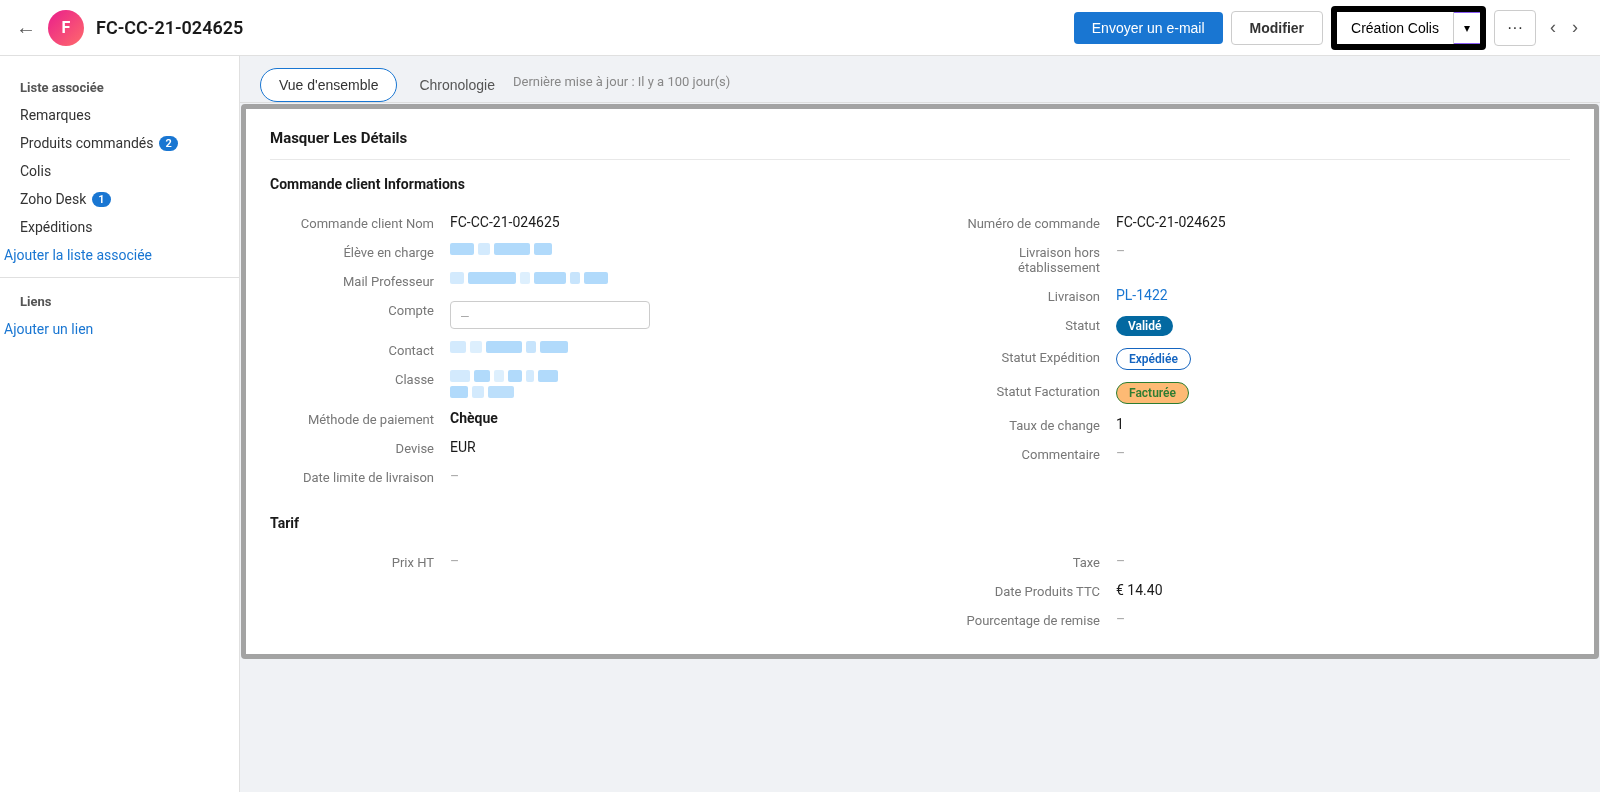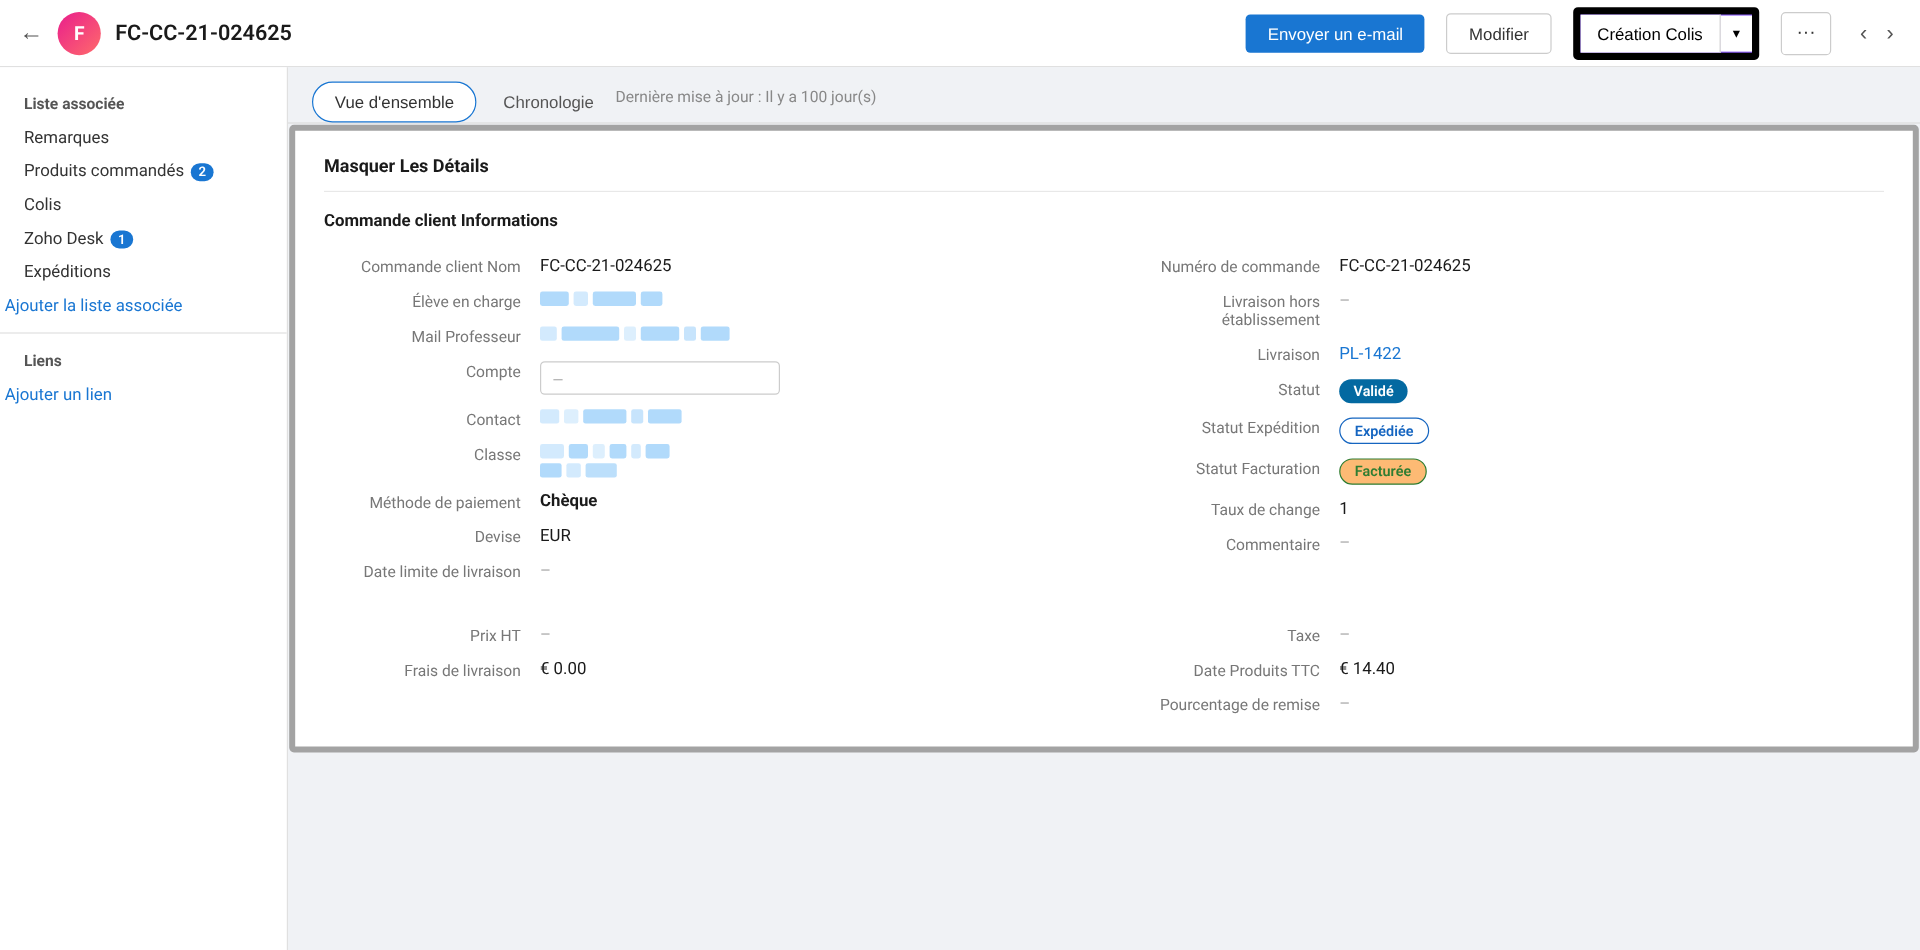--- a/index.html
+++ b/index.html
@@ -16,28 +16,28 @@
     }
     .avatar {
       width: 36px; height: 36px; border-radius: 50%;
       background: linear-gradient(135deg, #e91e8c, #ff6b6b);
       display: flex; align-items: center; justify-content: center;
       color: white; font-weight: bold; font-size: 16px; flex-shrink: 0;
     }
     .record-title {
       font-size: 18px; font-weight: 600; color: #1a1a1a; flex: 1;
     }
-    .header-actions { display: flex; align-items: center; gap: 18px; }
+    .header-actions { display: flex; align-items: center; gap: 8px; }
     .btn-primary {
       background: #1976d2; color: white; border: none; border-radius: 4px;
       padding: 8px 18px; font-size: 14px; cursor: pointer; font-weight: 500;
     }
     .btn-secondary {
       background: white; color: #333; border: 1px solid #ccc; border-radius: 4px;
-      padding: 8px 18px; font-size: 14px; cursor: pointer;
+      padding: 8px 18px; font-size: 14px; cursor: pointer; font-weight: bold;
     }
     .btn-split {
       display: flex; align-items: center; background: #8b5cf6; border: 6px solid #000000;
       border-radius: 4px; overflow: hidden;
     }
     .btn-split-main {
       padding: 8px 14px; font-size: 14px; cursor: pointer; background: white;
       border: none; border-right: 1px solid #ccc;
     }
     .btn-split-arrow {
@@ -326,31 +326,28 @@
 
           <div class="field-row">
             <span class="field-label">Commentaire</span>
             <span class="field-value field-empty">–</span>
           </div>
 
         </div>
       </div>
 
       <div class="section-tarif">
+        <div class="section-subtitle">Tarif</div>
         <div style="display: grid; grid-template-columns: 1fr 1fr; gap: 0 32px;">
 
           <div>
             <div class="field-row">
               <span class="field-label">Prix HT</span>
               <span class="field-value field-empty">–</span>
             </div>
-            <div class="field-row">
-              <span class="field-label">Frais de livraison</span>
-              <span class="field-value">€ 0.00</span>
-            </div>
           </div>
 
           <div>
             <div class="field-row">
               <span class="field-label">Taxe</span>
               <span class="field-value field-empty">–</span>
             </div>
             <div class="field-row">
               <span class="field-label">Date Produits TTC</span>
               <span class="field-value">€ 14.40</span>

